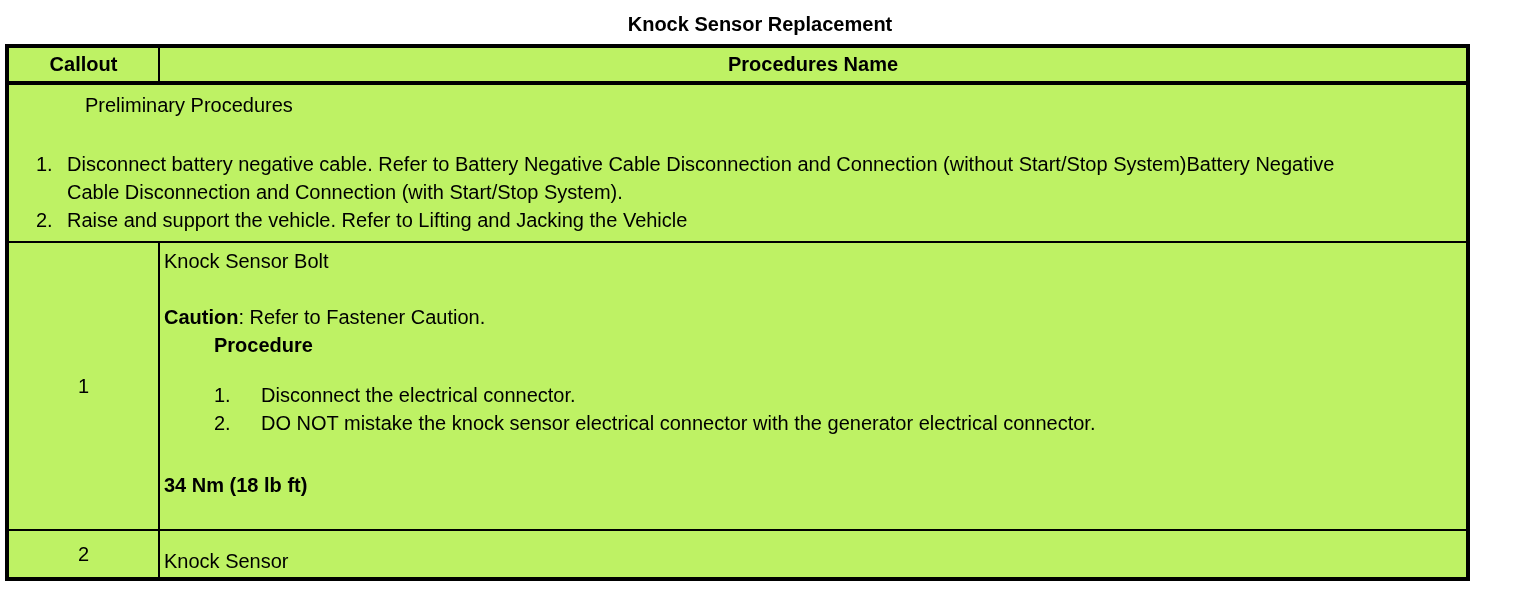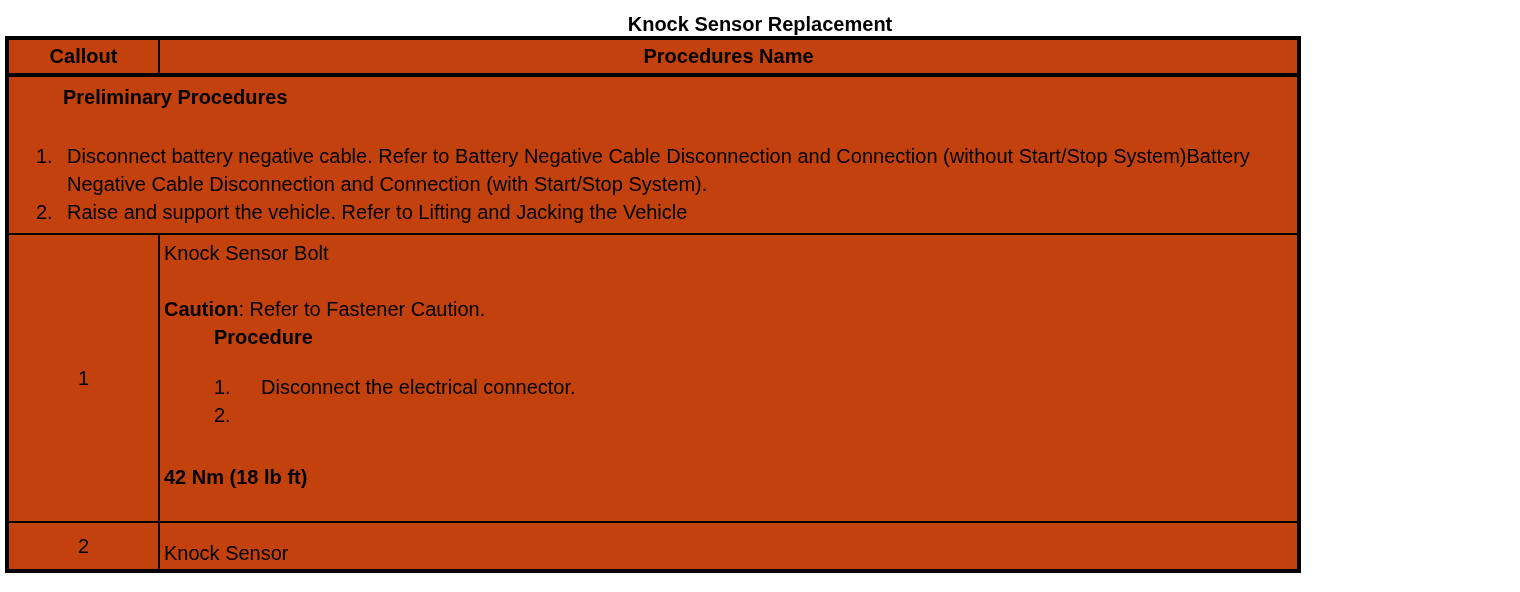--- a/index.html
+++ b/index.html
@@ -17,24 +17,24 @@
   .page-title {
     text-align: center;
     font-weight: bold;
     font-size: 20px;
     padding-top: 12px;
     line-height: 24px;
   }
   .doc-table {
     position: absolute;
     left: 5px;
-    top: 36px;
-    width: 1296px;
+    top: 44px;
+    width: 1465px;
     border: 4px solid #000000;
-    background: #c2410c;
+    background: #bef264;
   }
   .header-row {
     display: flex;
     height: 37px;
     border-bottom: 4px solid #000000;
     font-weight: bold;
   }
   .hdr-callout {
     width: 151px;
     flex-shrink: 0;
@@ -48,22 +48,22 @@
     display: flex;
     align-items: center;
     justify-content: center;
   }
   .prelim-row {
     height: 158px;
     border-bottom: 2px solid #000000;
     padding-top: 6px;
   }
   .prelim-heading {
-    font-weight: bold;
-    padding-left: 54px;
+    font-weight: normal;
+    padding-left: 76px;
     line-height: 28px;
     margin-bottom: 31px;
   }
   .step {
     display: flex;
     padding-left: 27px;
     line-height: 28px;
   }
   .step-num {
     width: 31px;
@@ -156,23 +156,24 @@
         <span class="bold">Caution</span><span>: Refer to Fastener Caution.</span>
       </div>
       <div class="para-procedure">Procedure</div>
       <div class="sublist">
         <div class="substep">
           <span class="substep-num">1.</span>
           <span>Disconnect the electrical connector.</span>
         </div>
         <div class="substep">
           <span class="substep-num">2.</span>
+          <span>DO NOT mistake the knock sensor electrical connector with the generator electrical connector.</span>
         </div>
       </div>
-      <div class="para-torque">42 Nm (18 lb ft)</div>
+      <div class="para-torque">34 Nm (18 lb ft)</div>
     </div>
   </div>
 
   <div class="body-row row-2">
     <div class="callout-cell">2</div>
     <div class="component-cell-simple">Knock Sensor</div>
   </div>
 
 </div>
 

